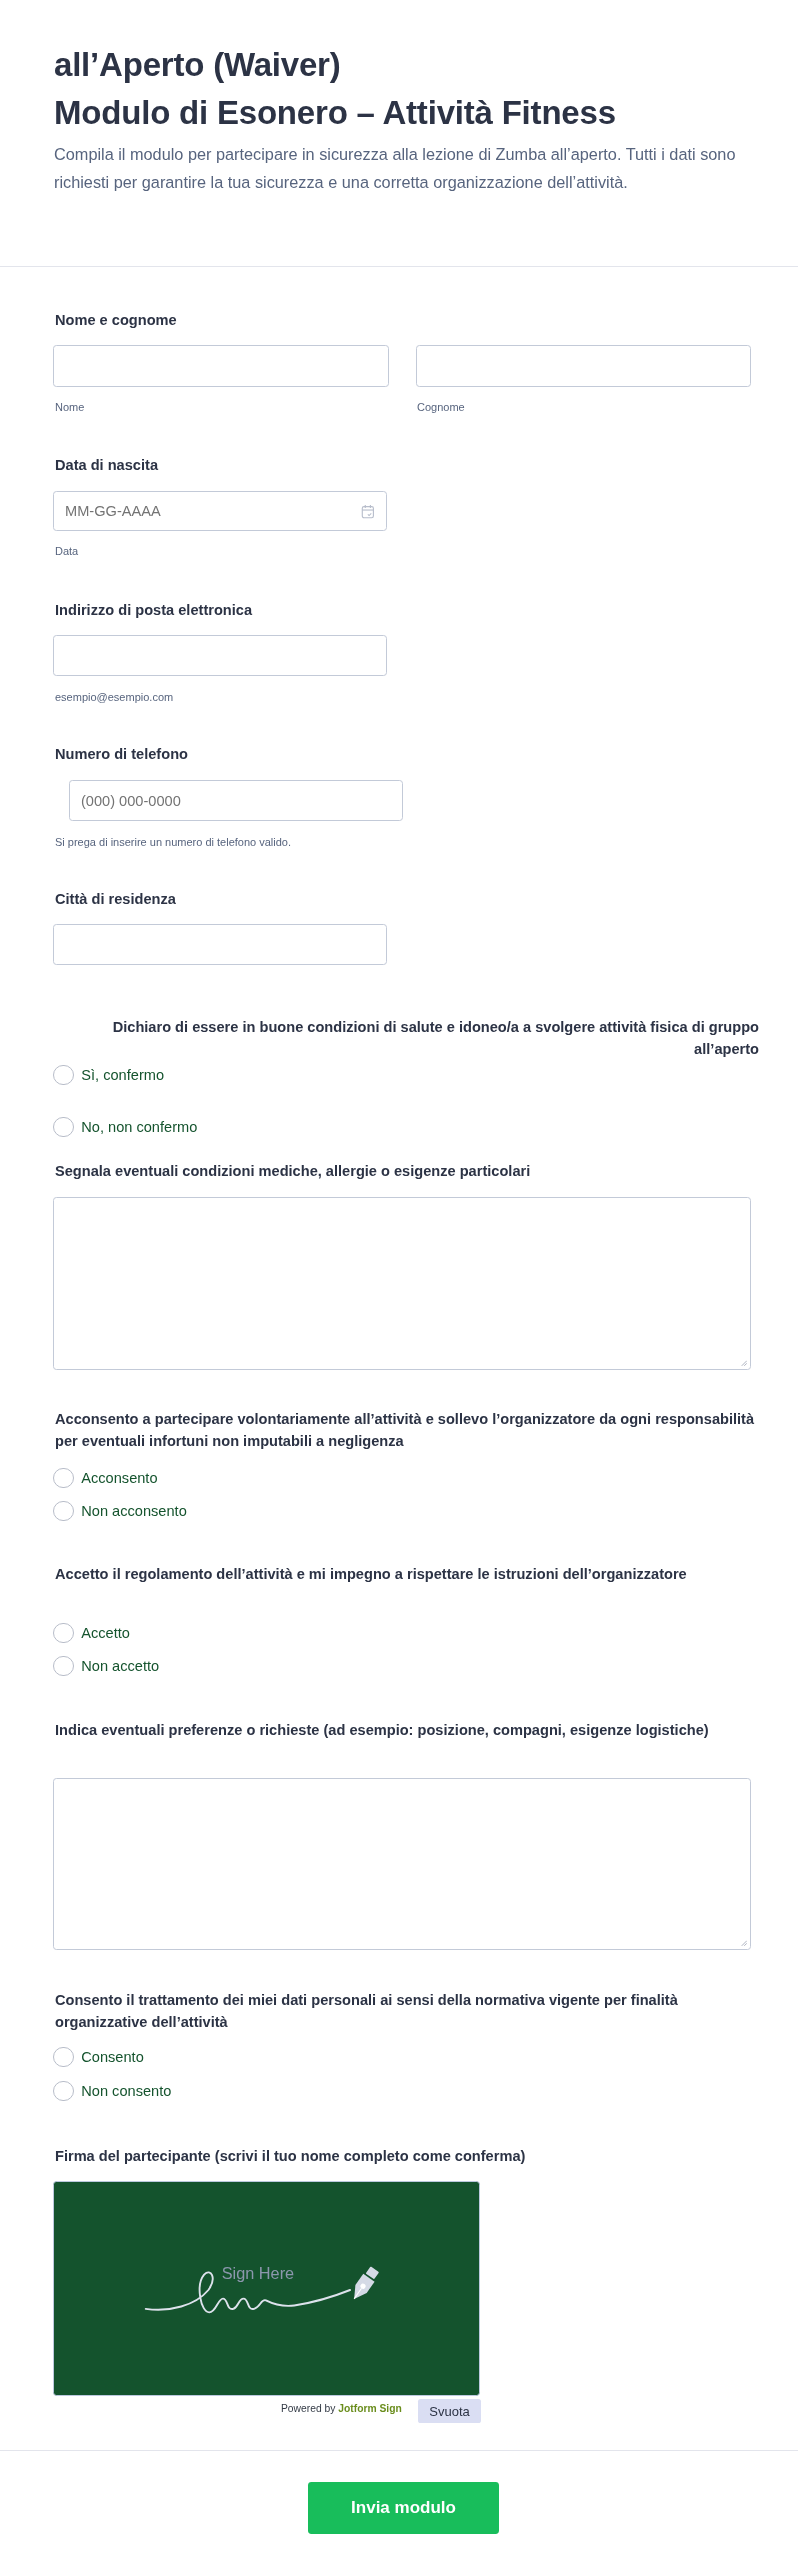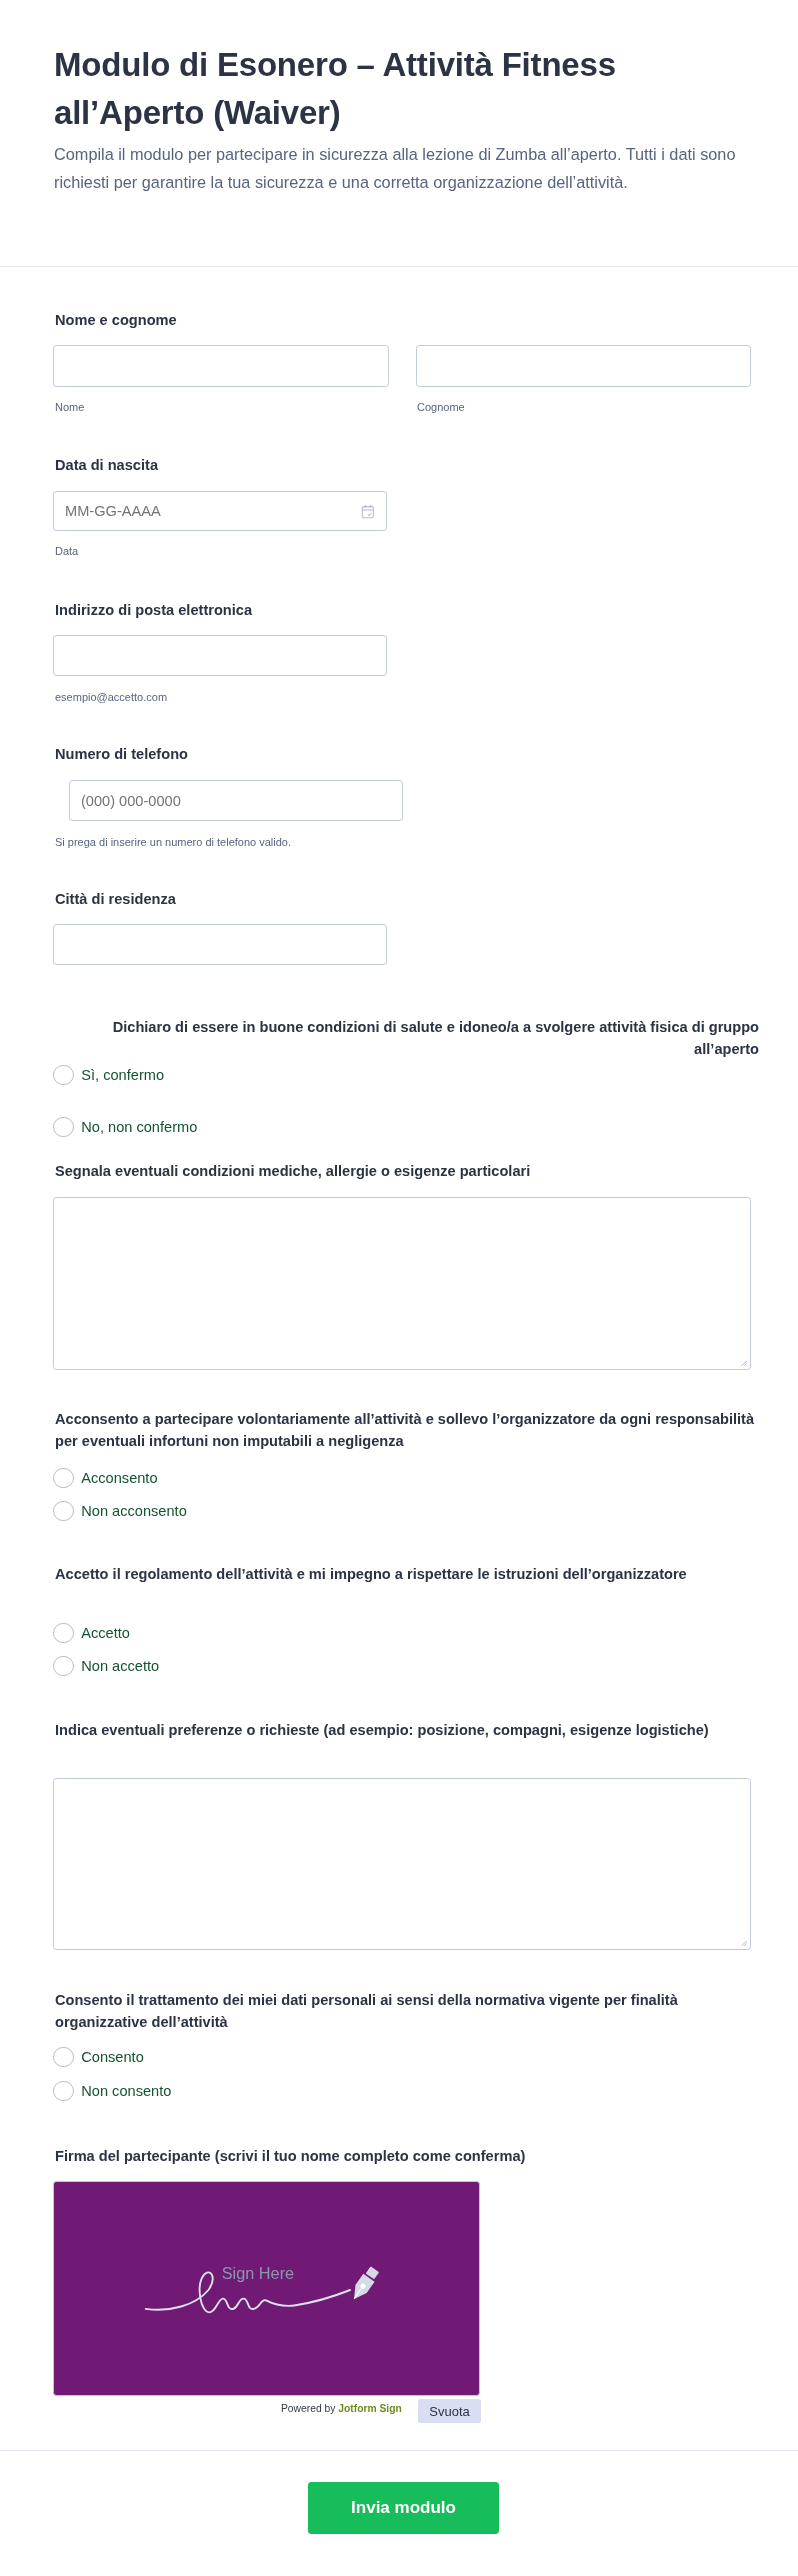--- a/index.html
+++ b/index.html
@@ -11,33 +11,33 @@
   .divider { left: 0; width: 798px; height: 0.9px; background: #e3e5ec; }
   .label { left: 55px; font-size: 14.6px; line-height: 21.5px; font-weight: 600; color: #2c3345; width: 704px; }
   .input { background: #ffffff; border: 0.9px solid #c3cad8; border-radius: 3.4px; }
   .input .ph { position: absolute; left: 11px; top: 50%; transform: translateY(-50%); font-size: 14.6px; color: #737373; text-align: center; }
   .sublabel { font-size: 11px; color: #57647e; line-height: 15.5px; }
   .radio-row { left: 53px; height: 22px; display: flex; align-items: center; }
   .radio { width: 20.6px; height: 20.6px; border: 0.9px solid #b8bdc9; border-radius: 50%; background: #fff; flex: none; }
   .radio-text { margin-left: 7.7px; font-size: 14.6px; color: #14532d; }
   .textarea { background: #fff; border: 0.9px solid #c3cad8; border-radius: 3.4px; }
   .grip { position: absolute; right: 2.6px; bottom: 2.6px; width: 7.7px; height: 7.7px; }
-  .sig-box { left: 53px; top: 2181px; width: 427px; height: 215px; border: 0.9px solid #bcc8de; border-radius: 3.4px; background: #701a75; }
+  .sig-box { left: 53px; top: 2181px; width: 427px; height: 215px; border: 0.9px solid #bcc8de; border-radius: 3.4px; background: #14532d; }
   .sign-here { position: absolute; left: 0; width: 100%; top: 82px; text-align: center; font-size: 16.3px; color: #8c97ad; margin-left: -8.6px; }
   .powered { left: 281px; top: 2403px; font-size: 10.3px; color: #333a45; white-space: nowrap; }
   .powered .brand { color: #6a8d1c; font-weight: 700; }
   .clear-btn { left: 418px; top: 2399px; width: 63px; height: 24px; background: #dadef3; border-radius: 2.6px; font-size: 13px; color: #2c3345; display: flex; align-items: center; justify-content: center; }
   .submit { left: 308px; top: 2482px; width: 191px; height: 52px; background: #18bd5b; border-radius: 3.4px; color: #ffffff; font-size: 17px; font-weight: 600; display: flex; align-items: center; justify-content: center; }
 </style>
 </head>
 <body>
 
 <div class="abs title">
+  <div>all’Aperto (Waiver)</div>
   <div>Modulo di Esonero – Attività Fitness</div>
-  <div>all’Aperto (Waiver)</div>
 </div>
 <div class="abs desc">Compila il modulo per partecipare in sicurezza alla lezione di Zumba all’aperto. Tutti i dati sono richiesti per garantire la tua sicurezza e una corretta organizzazione dell’attività.</div>
 <div class="abs divider" style="top:266px;"></div>
 
 <div class="abs label" style="top:310px;">Nome e cognome</div>
 <div class="abs input" style="left:53px; top:345px; width:336px; height:42px;"></div>
 <div class="abs input" style="left:416px; top:345px; width:335px; height:42px;"></div>
 <div class="abs sublabel" style="left:55px; top:400px;">Nome</div>
 <div class="abs sublabel" style="left:417px; top:400px;">Cognome</div>
 
@@ -51,21 +51,21 @@
       <line x1="5" y1="1" x2="5" y2="4.5" stroke="#b7bdcb" stroke-width="1.3"></line>
       <line x1="11" y1="1" x2="11" y2="4.5" stroke="#b7bdcb" stroke-width="1.3"></line>
       <polyline points="8,12 9.5,13.5 12,11" fill="none" stroke="#b7bdcb" stroke-width="1.2"></polyline>
     </svg>
   </span>
 </div>
 <div class="abs sublabel" style="left:55px; top:544px;">Data</div>
 
 <div class="abs label" style="top:600px;">Indirizzo di posta elettronica</div>
 <div class="abs input" style="left:53px; top:635px; width:334px; height:41px;"></div>
-<div class="abs sublabel" style="left:55px; top:690px;">esempio@accetto.com</div>
+<div class="abs sublabel" style="left:55px; top:690px;">esempio@esempio.com</div>
 
 <div class="abs label" style="top:744px;">Numero di telefono</div>
 <div class="abs input" style="left:53px; top:780px; width:334px; height:41px;margin-left:16px;">
   <span class="ph">(000) 000-0000</span>
 </div>
 <div class="abs sublabel" style="left:55px; top:835px;">Si prega di inserire un numero di telefono valido.</div>
 
 <div class="abs label" style="top:889px;">Città di residenza</div>
 <div class="abs input" style="left:53px; top:924px; width:334px; height:41px;"></div>
 

